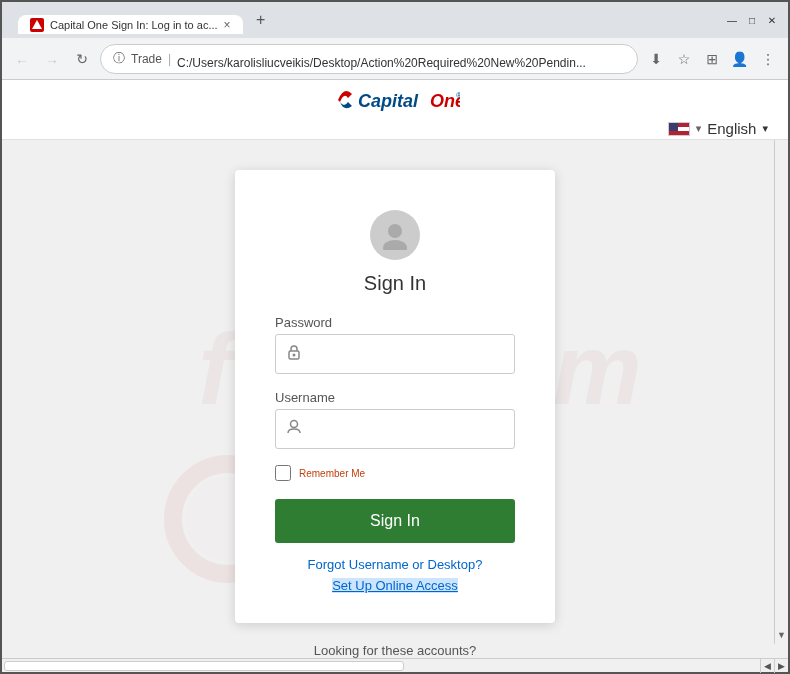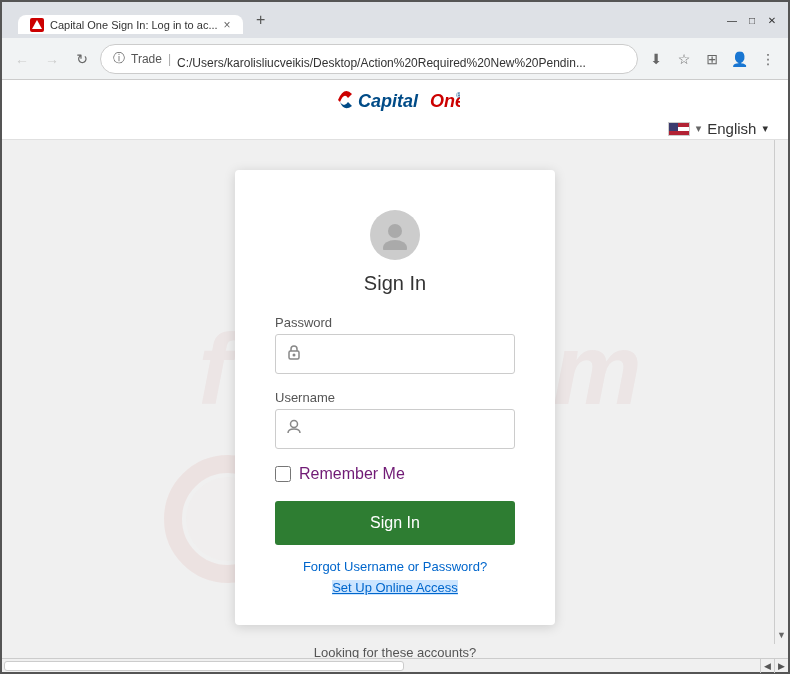--- a/index.html
+++ b/index.html
@@ -224,21 +224,21 @@
       align-items: center;
       gap: 8px;
       margin-bottom: 18px;
     }
     .checkbox {
       width: 16px; height: 16px;
       border: 1px solid #999;
       background: #fff;
       cursor: pointer;
     }
-    .remember-label { font-size: 16px; color: #701a75; }
+    .remember-label { font-size: 10px; color: #c2410c; }
     .sign-in-btn {
       width: 100%;
       height: 44px;
       background: #2e7d32;
       color: #fff;
       border: none;
       border-radius: 3px;
       font-size: 16px;
       cursor: pointer;
       margin-bottom: 14px;
@@ -433,21 +433,21 @@
           </div>
         </div>
 
         <div class="remember-me">
           <input type="checkbox" class="checkbox" style="">
           <span class="remember-label">Remember Me</span>
         </div>
 
         <button class="sign-in-btn">Sign In</button>
 
-        <a class="forgot-link" href="#">Forgot Username or Password?</a>
+        <a class="forgot-link" href="#">Forgot Username or Desktop?</a>
 
         <a class="setup-link" href="#">Set Up Online Access</a>
 
       </div>
 
       <div class="below-card">
         <div class="looking-text">Looking for these accounts?</div>
         <a class="commercial-link" href="#">Commercial or Trade Credit</a>
       </div>
     </div>

